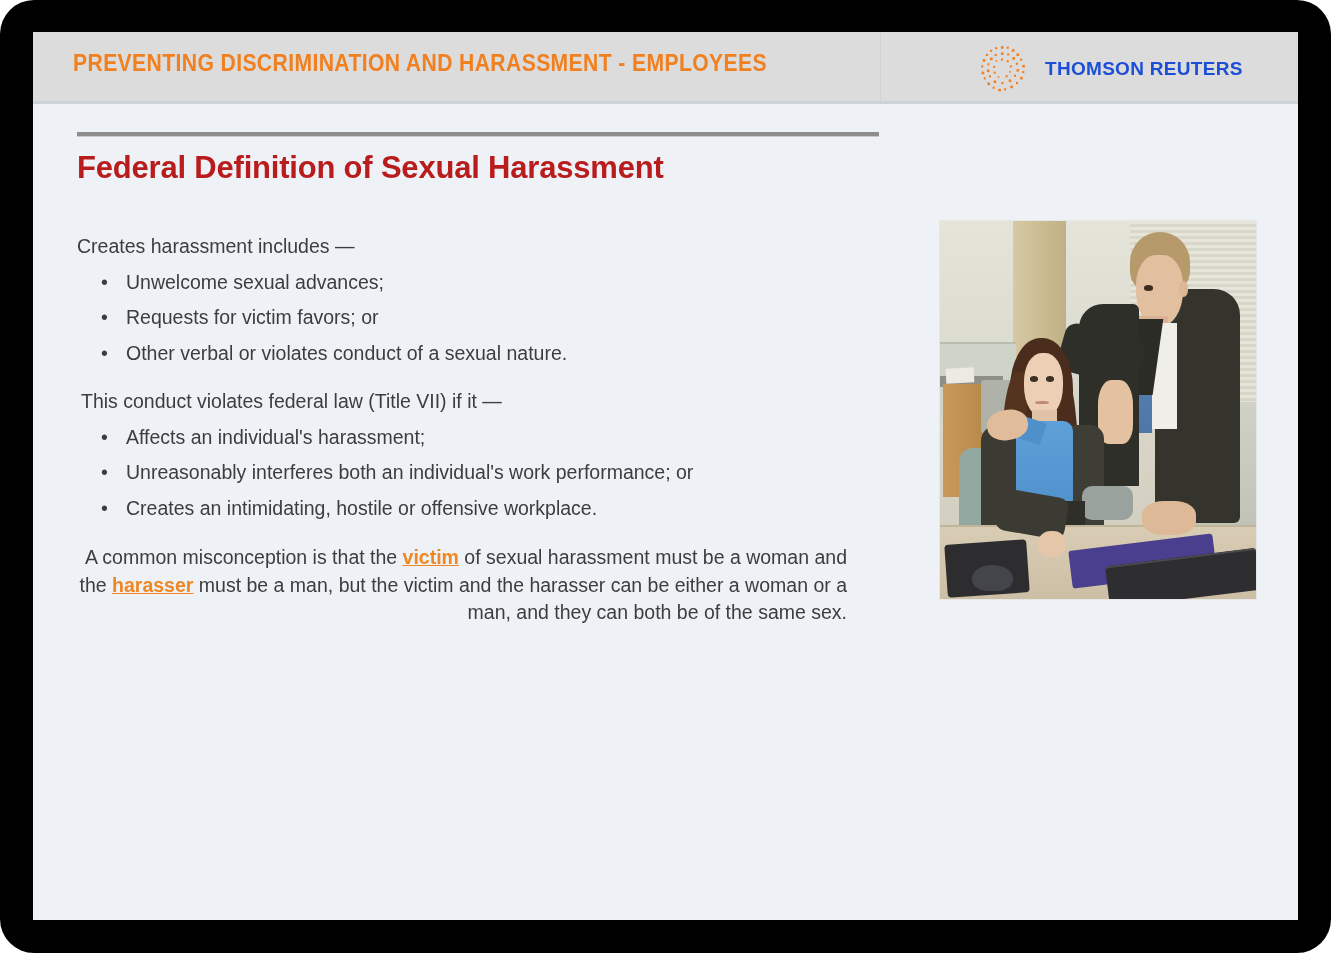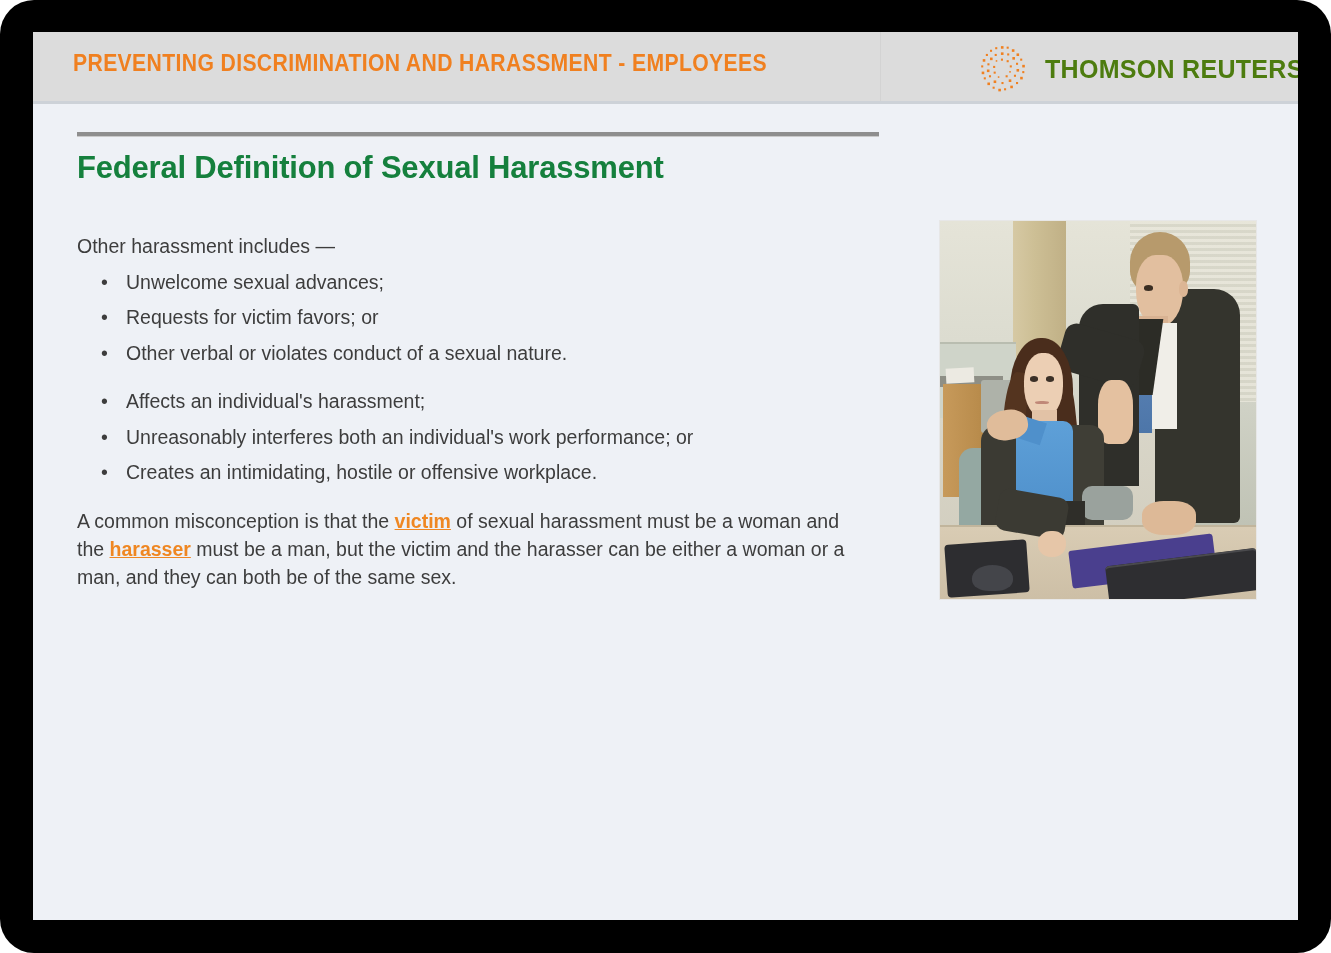--- a/index.html
+++ b/index.html
@@ -79,24 +79,24 @@
     align-items: center;
     gap: 16px;
     height: 44px;
   }
   .logo-mark {
     width: 52px;
     height: 52px;
     flex: 0 0 auto;
   }
   .logo-wordmark {
-    font-size: 25px;
+    font-size: 19px;
     font-weight: bold;
     letter-spacing: 0.3px;
-    color: #4d7c0f;
+    color: #1d4ed8;
     white-space: nowrap;
     font-family: "Liberation Sans", sans-serif;
   }
 
   
   .slide-body {
     position: absolute;
     left: 0;
     top: 72px;
     width: 100%;
@@ -111,21 +111,21 @@
     background: #8e8e8e;
     border-bottom: 1px solid #c9c9c9;
     box-sizing: border-box;
   }
   .slide-title {
     position: absolute;
     left: 44px;
     top: 46px;
     font-size: 31px;
     font-weight: bold;
-    color: #15803d;
+    color: #b91c1c;
     letter-spacing: -0.2px;
     white-space: nowrap;
     font-family: "Liberation Sans", sans-serif;
   }
 
   .content-col {
     position: absolute;
     left: 44px;
     top: 130px;
     width: 790px;
@@ -155,20 +155,21 @@
     position: absolute;
     left: 24px;
     top: 0;
     color: #3d3d3d;
     font-size: 19.5px;
   }
   .closing-para {
     margin: 10px 0 4px 0;
     width: 770px;
     line-height: 1.42;
+    text-align: right;
   }
   .inline-link {
     color: #ef8722;
     font-weight: bold;
     text-decoration: underline;
     cursor: pointer;
   }
 
   
   .photo-frame {
@@ -493,37 +494,38 @@
       </div>
     </div>
 
     <div class="slide-body">
 
       <div class="title-rule"></div>
       <div class="slide-title">Federal Definition of Sexual Harassment</div>
 
       <div class="content-col">
 
-        <p class="lead-line">Other harassment includes —</p>
+        <p class="lead-line">Creates harassment includes —</p>
 
         <ul class="bullets">
           <li>
             <span class="bullet-dot">•</span>
             <span>Unwelcome sexual advances;</span>
           </li>
           <li>
             <span class="bullet-dot">•</span>
             <span>Requests for victim favors; or</span>
           </li>
           <li>
             <span class="bullet-dot">•</span>
             <span>Other verbal or violates conduct of a sexual nature.</span>
           </li>
         </ul>
 
+        <p class="lead-line indented">This conduct violates federal law (Title VII) if it —</p>
 
         <ul class="bullets">
           <li>
             <span class="bullet-dot">•</span>
             <span>Affects an individual's harassment;</span>
           </li>
           <li>
             <span class="bullet-dot">•</span>
             <span>Unreasonably interferes both an individual's work performance; or</span>
           </li>

